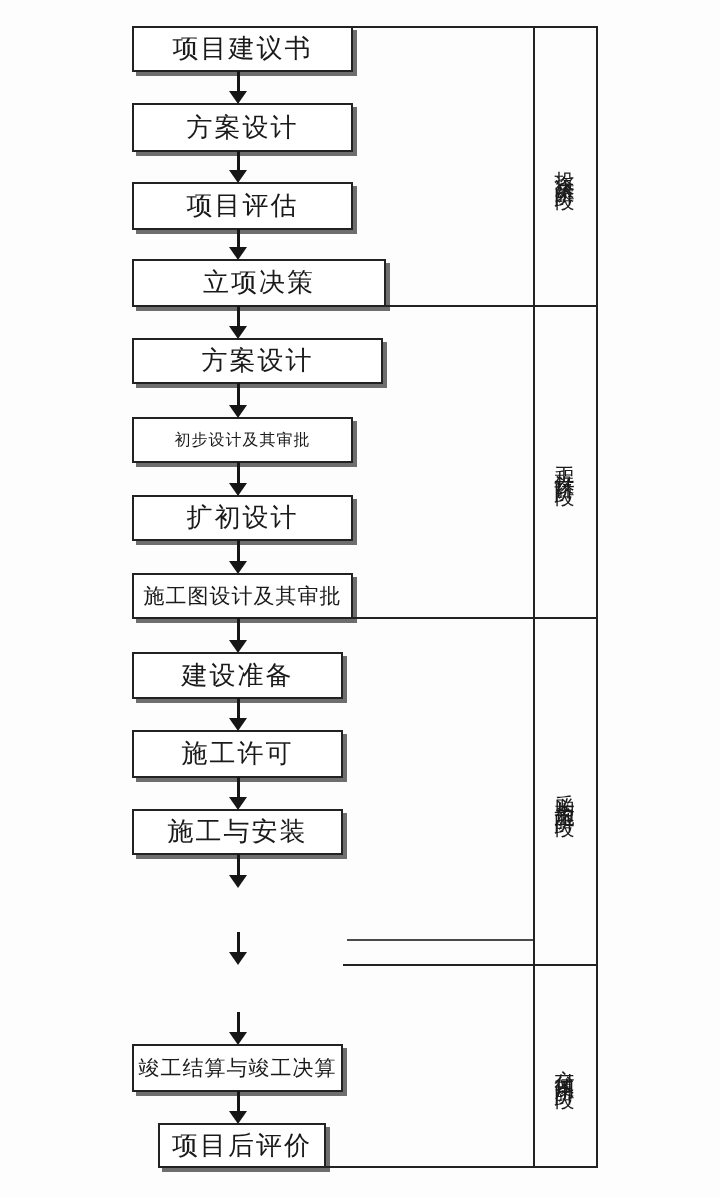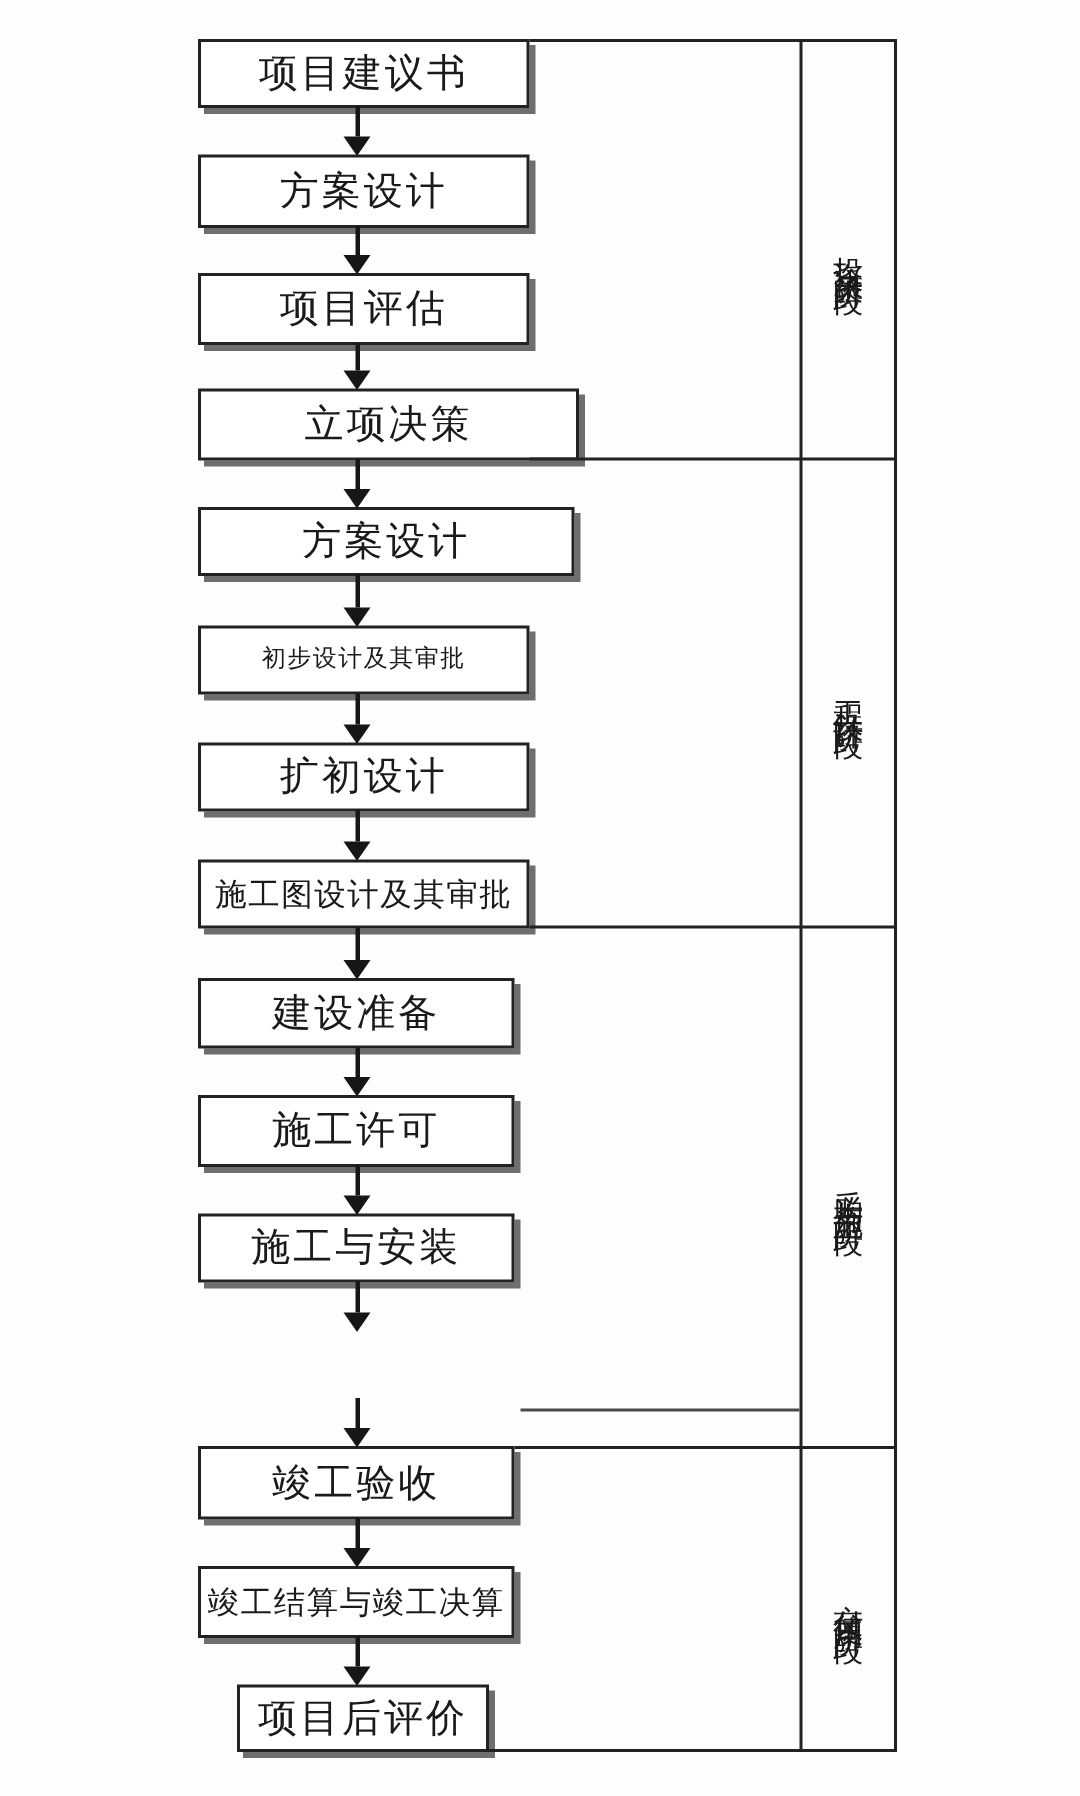--- a/index.html
+++ b/index.html
@@ -49,21 +49,20 @@
   <div class="box" style="left:132px;top:103px;width:221px;height:49px">方案设计</div>
   <div class="box" style="left:132px;top:182px;width:221px;height:48px">项目评估</div>
   <div class="box" style="left:132px;top:259px;width:254px;height:48px">立项决策</div>
   <div class="box" style="left:132px;top:338px;width:251px;height:46px">方案设计</div>
   <div class="box mid" style="left:132px;top:417px;width:221px;height:46px">初步设计及其审批</div>
   <div class="box" style="left:132px;top:495px;width:221px;height:46px">扩初设计</div>
   <div class="box sm" style="left:132px;top:573px;width:221px;height:46px">施工图设计及其审批</div>
   <div class="box" style="left:132px;top:652px;width:211px;height:47px">建设准备</div>
   <div class="box" style="left:132px;top:730px;width:211px;height:48px">施工许可</div>
   <div class="box" style="left:132px;top:809px;width:211px;height:46px">施工与安装</div>
-  <div class="box" style="left:132px;top:964px;width:211px;height:49px">竣工验收</div>
   <div class="box sm" style="left:132px;top:1044px;width:211px;height:48px">竣工结算与竣工决算</div>
   <div class="box" style="left:158px;top:1123px;width:168px;height:45px">项目后评价</div>
 
   <div class="arrow" style="left:229px;top:71px;height:33px">
       <div class="stem"></div>
       <div class="head"></div>
     </div>
   <div class="arrow" style="left:229px;top:151px;height:32px">
       <div class="stem"></div>
       <div class="head"></div>

